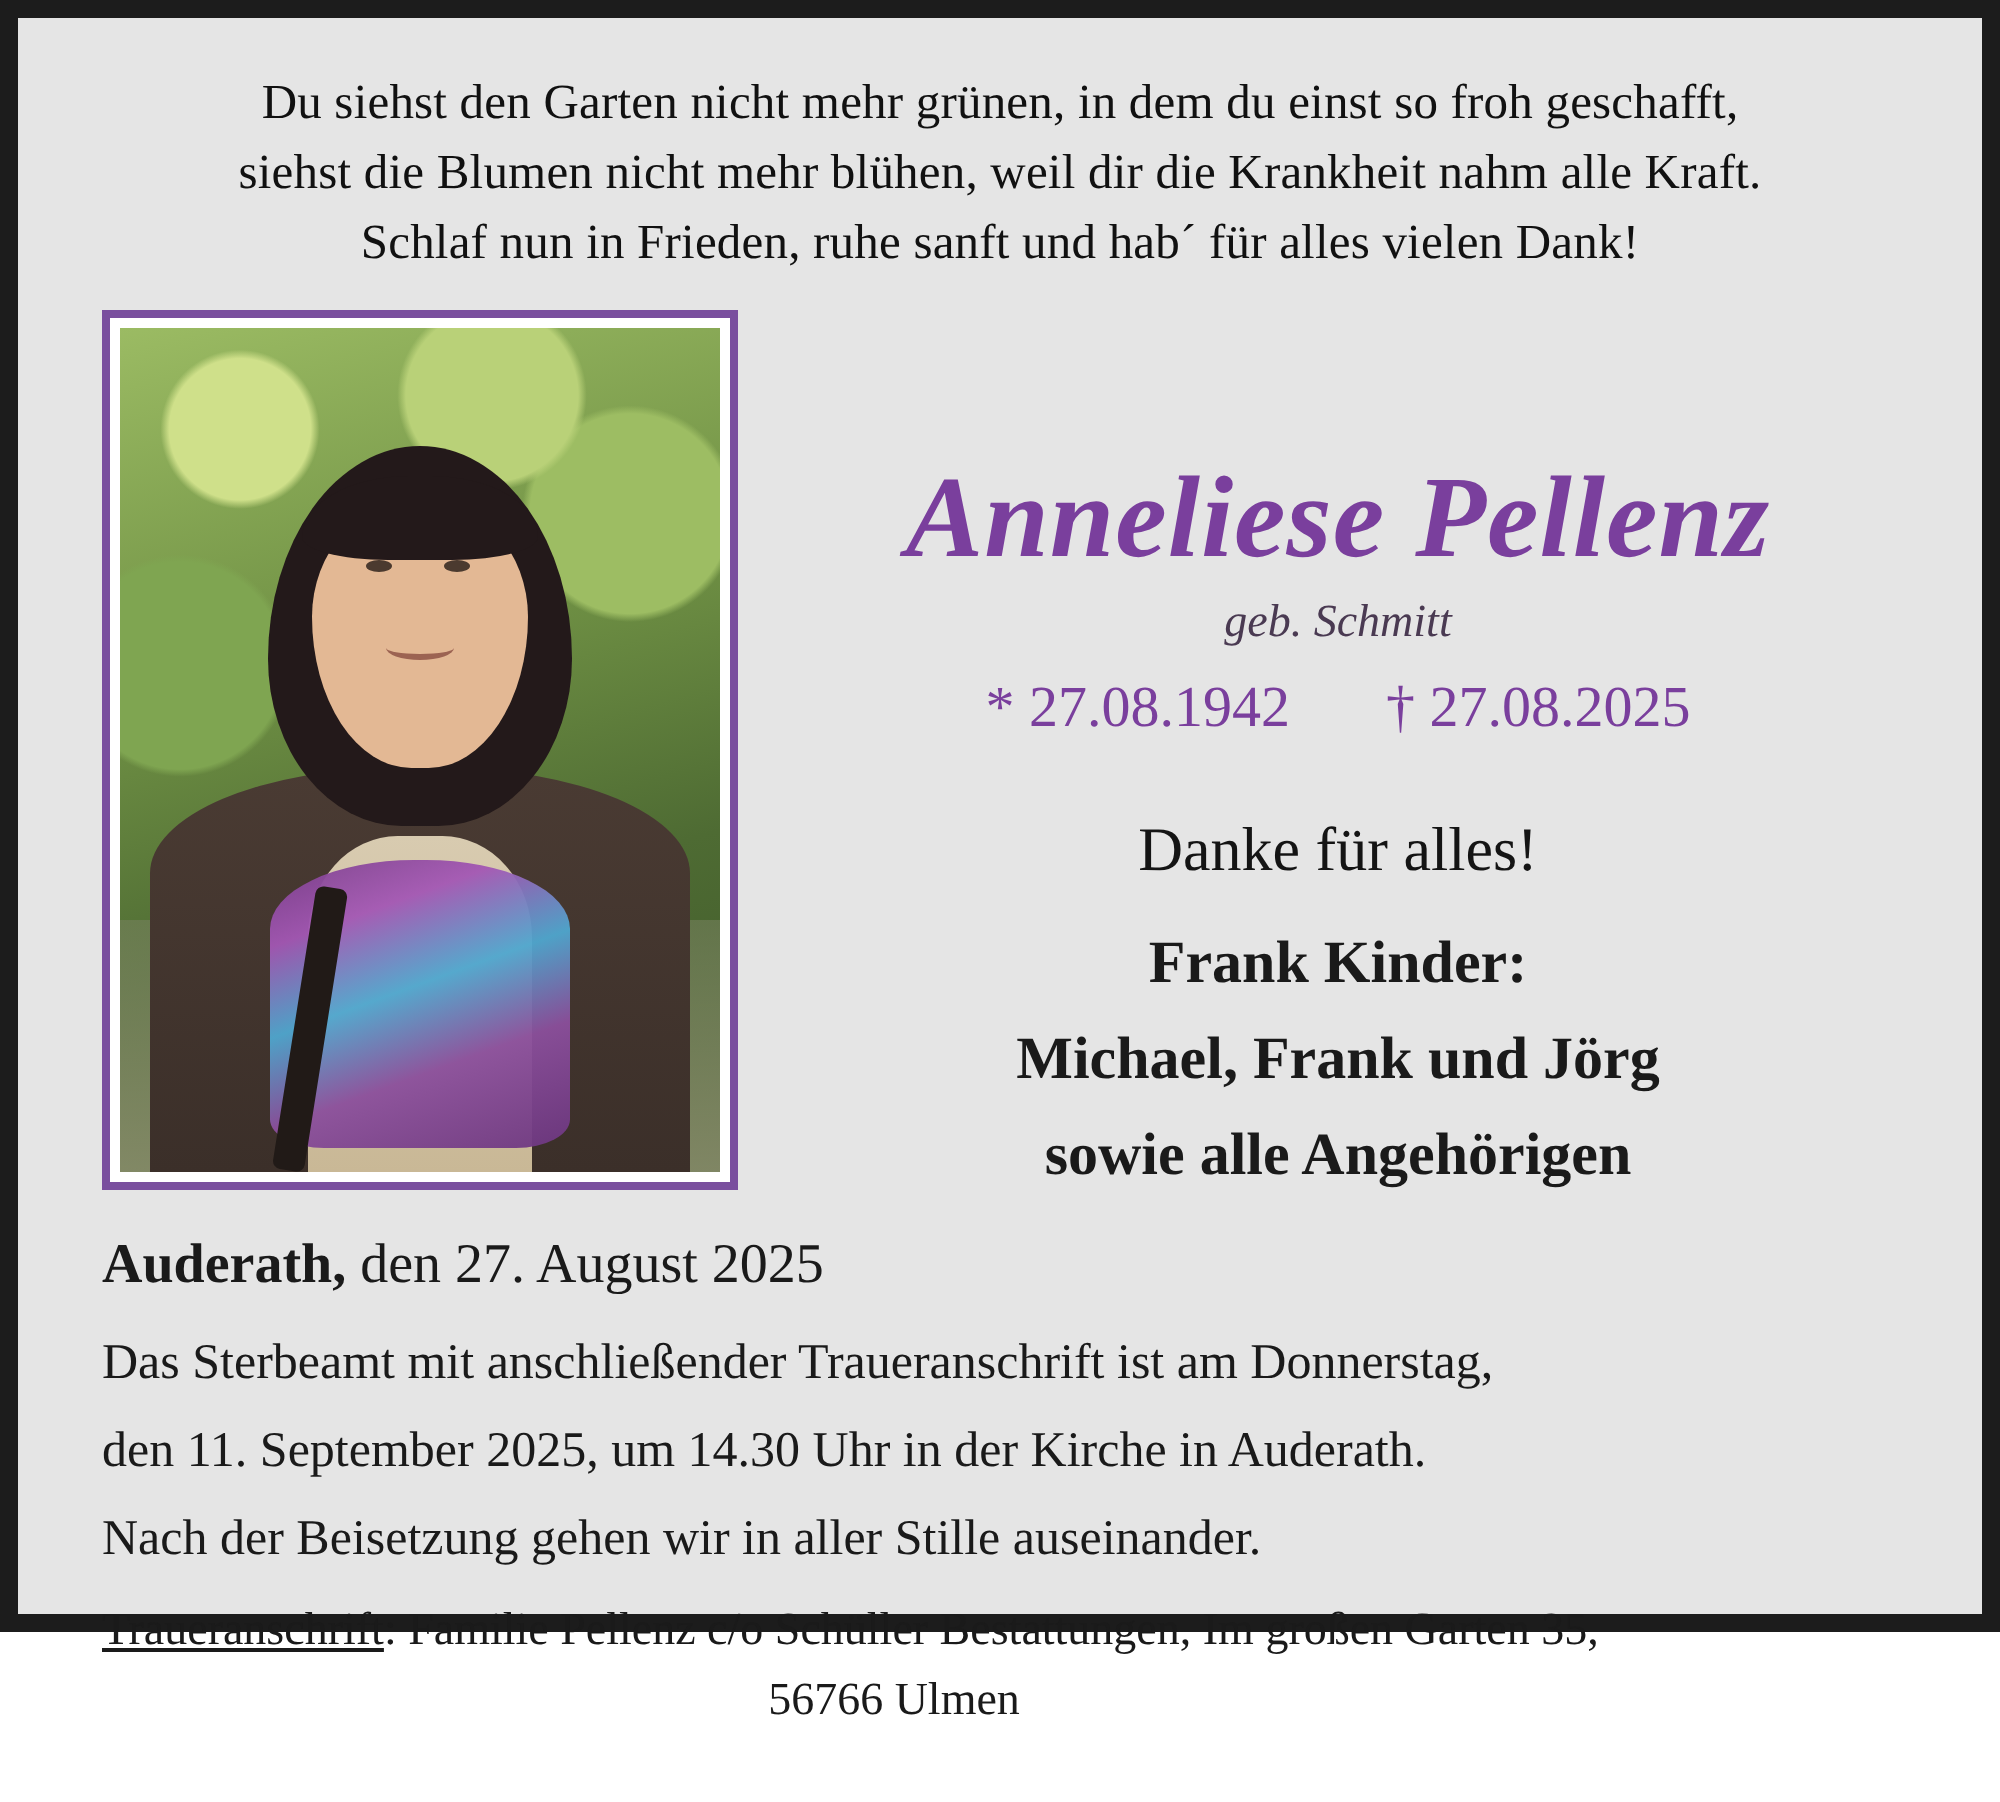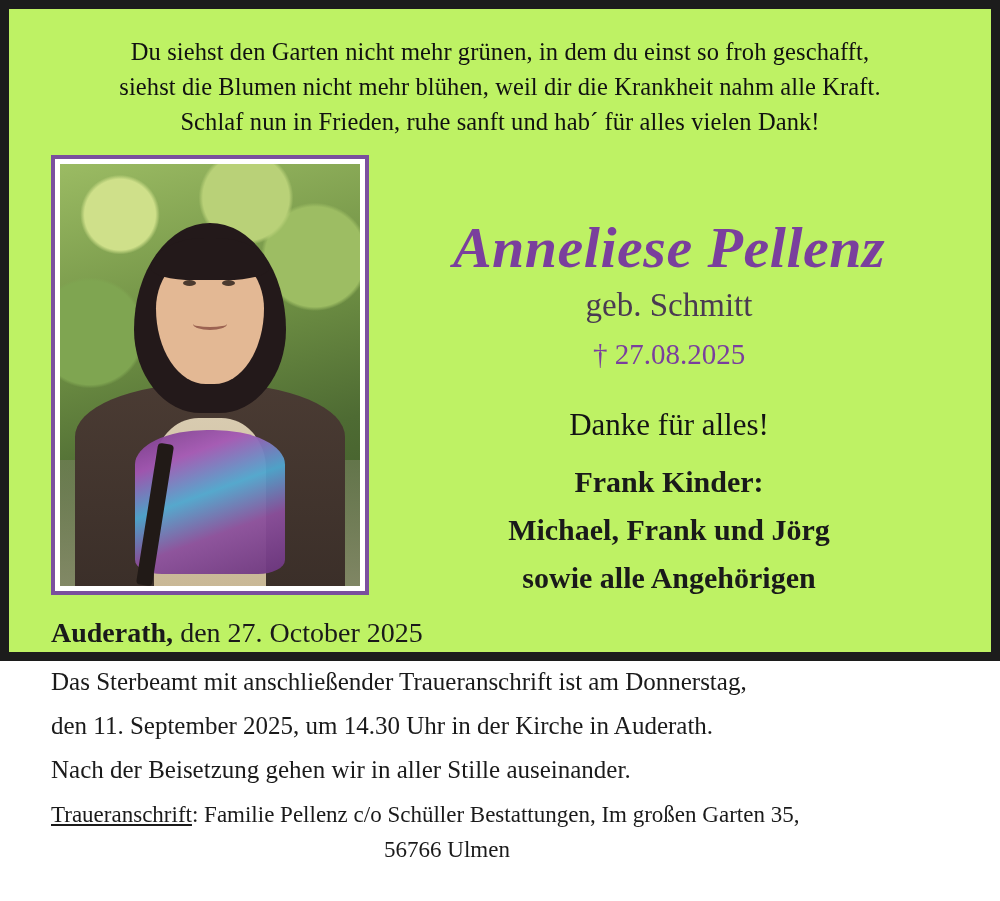--- a/index.html
+++ b/index.html
@@ -10,23 +10,23 @@
   body {
     width: 1000px;
     height: 901px;
     font-family: "Liberation Serif", serif;
     color: #1a1a1a;
     overflow: hidden;
   }
   .obituary {
     position: relative;
     width: 1000px;
-    height: 661px;
+    height: 816px;
     box-sizing: border-box;
-    background: #bef264;
+    background: #e5e5e5;
     border: 9px solid #1c1c1c;
     padding: 0;
   }
   .inner {
     box-sizing: border-box;
     width: 100%;
     height: 100%;
     padding: 20px 28px 12px 28px;
   }
 
@@ -163,21 +163,22 @@
     font-family: "Liberation Serif", serif;
     font-style: italic;
     font-weight: bold;
     font-size: 58px;
     color: #7a3f9d;
     line-height: 1.05;
     white-space: nowrap;
     letter-spacing: 0.5px;
   }
   .born-name {
-    font-size: 33px;
+    font-style: italic;
+    font-size: 23px;
     color: #4a3a52;
     margin-top: 8px;
   }
   .dates {
     margin-top: 14px;
     color: #7a3f9d;
     font-size: 29px;
     display: flex;
     justify-content: center;
     gap: 48px;
@@ -264,32 +265,33 @@
             <div class="eye-r"></div>
             <div class="mouth"></div>
           </div>
         </div>
       </div>
 
       <div class="names">
         <div class="fullname">Anneliese Pellenz</div>
         <div class="born-name">geb. Schmitt</div>
         <div class="dates">
+          <span>* 27.08.1942</span>
           <span>† 27.08.2025</span>
         </div>
         <div class="thanks">Danke für alles!</div>
         <div class="children-label">Frank Kinder:</div>
         <div class="children-names">Michael, Frank und Jörg</div>
         <div class="relatives">sowie alle Angehörigen</div>
       </div>
 
     </div>
 
     <div class="place-line">
-      <span class="place">Auderath,</span><span> den 27. October 2025</span>
+      <span class="place">Auderath,</span><span> den 27. August 2025</span>
     </div>
 
     <div class="details">
       <p>Das Sterbeamt mit anschließender Traueranschrift ist am Donnerstag,</p>
       <p>den 11. September 2025, um 14.30 Uhr in der Kirche in Auderath.</p>
       <p>Nach der Beisetzung gehen wir in aller Stille auseinander.</p>
     </div>
 
     <div class="address">
       <span class="label">Traueranschrift</span><span>: Familie Pellenz c/o Schüller Bestattungen, Im großen Garten 35,</span>

